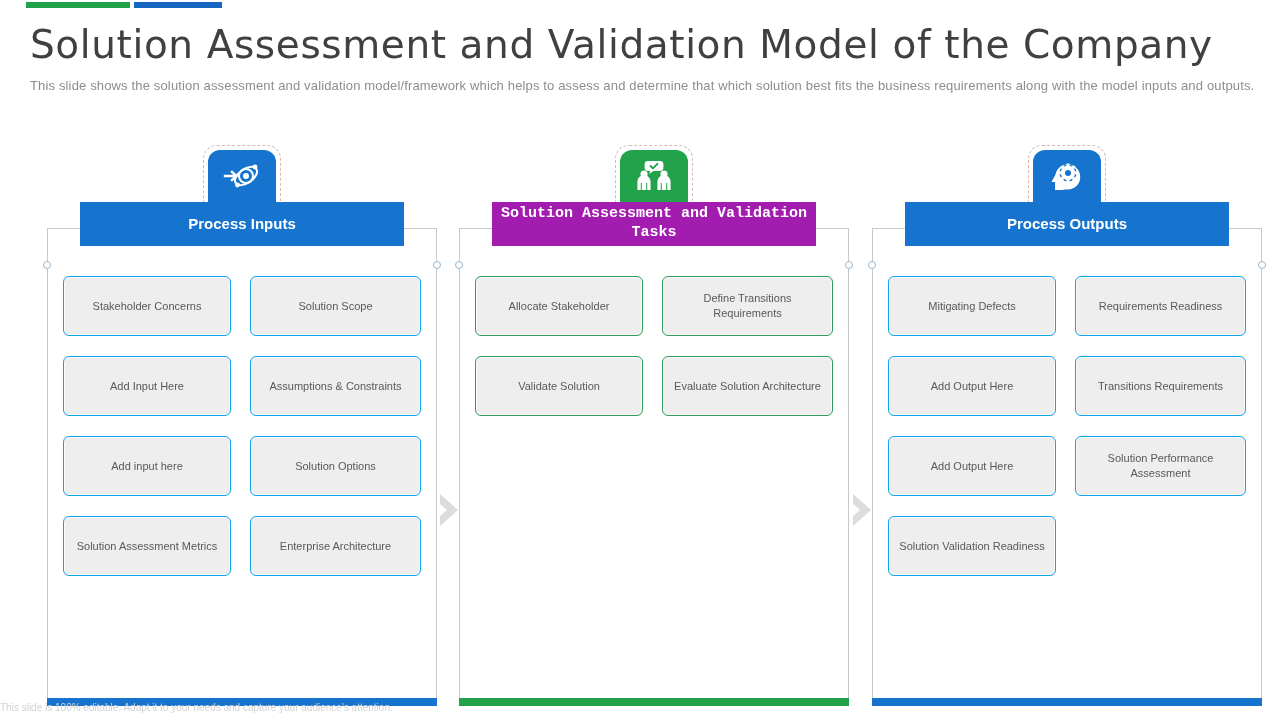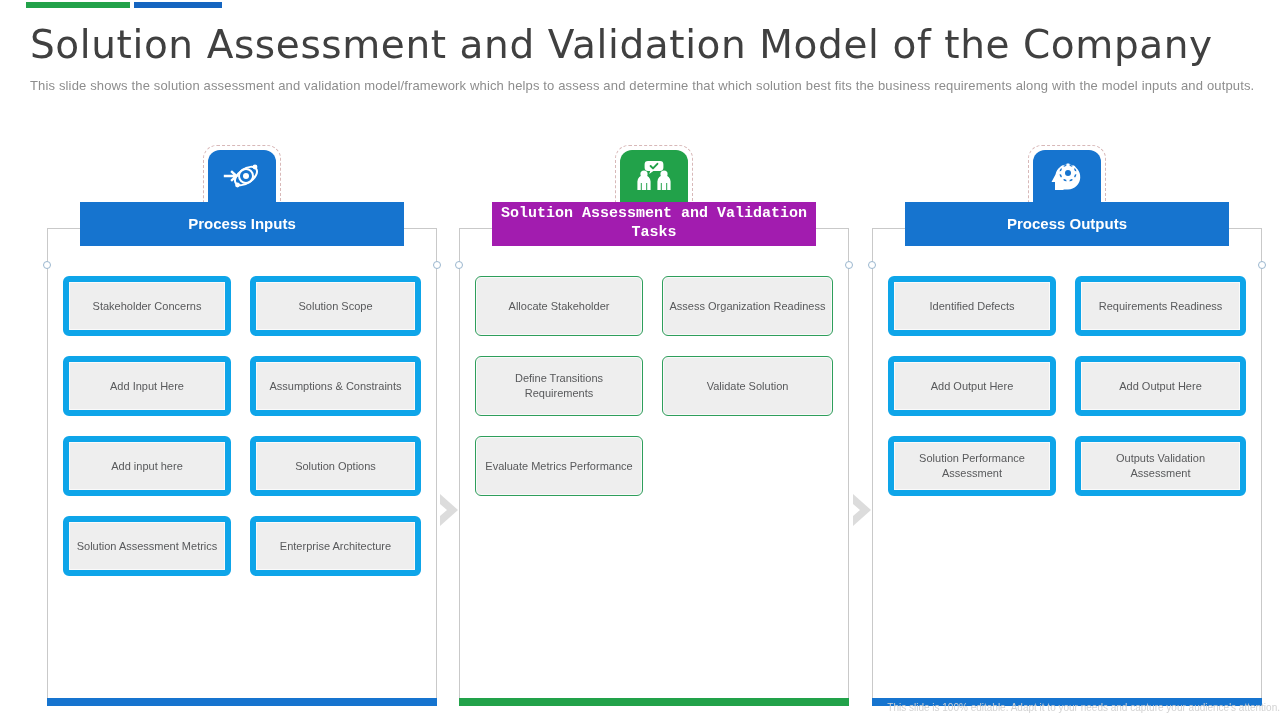--- a/index.html
+++ b/index.html
@@ -163,41 +163,41 @@
     background: #eeeeee;
     display: flex;
     align-items: center;
     justify-content: center;
     text-align: center;
     font-size: 11px;
     color: #58595b;
     line-height: 1.35;
     padding: 4px 6px;
   }
-  .card-blue  { border: 6px solid #0ea5e9; box-shadow: inset 0 0 0 1px #fafafa; }
+  .card-blue  { border: 1px solid #0ea5e9; box-shadow: inset 0 0 0 1px #fafafa; }
   .card-green { border: 1px solid #2e9e5b; box-shadow: inset 0 0 0 1px #fafafa; }
 
   
   .chevron {
     position: absolute;
     top: 350px;
     width: 30px;
     height: 40px;
     z-index: 2;
   }
   .chev-1 { left: 420px; }
   .chev-2 { left: 833px; }
 
   
   .footer {
     position: absolute;
     bottom: 7px;
     left: 0;
     width: 100%;
-    text-align: right;
+    text-align: left;
     font-size: 10px;
     color: #d2d2d2;
   }
 </style>
 </head>
 <body>
 
 <div class="top-bars">
   <div class="bar-green"></div>
   <div class="bar-blue"></div>
@@ -261,24 +261,23 @@
         <path d="M17.6 7 l2.4 2.4 4.4 -4.6" stroke="#22a24a" stroke-width="1.9" fill="none" stroke-linecap="round" stroke-linejoin="round"></path>
       </svg>
     </div>
 
     <div class="col-banner banner-green">
       <span>Solution Assessment and Validation Tasks</span>
     </div>
 
     <div class="cards">
       <div class="card card-green">Allocate Stakeholder</div>
-      <div class="card card-green">Assess Organization Readiness</div>
       <div class="card card-green">Define Transitions Requirements</div>
       <div class="card card-green">Validate Solution</div>
-      <div class="card card-green">Evaluate Metrics Performance</div>
+      <div class="card card-green">Evaluate Solution Architecture</div>
     </div>
   </div>
 
   <div class="column col-3">
     <div class="col-frame"></div>
     <div class="col-bottom-bar bb-blue"></div>
     <div class="conn-dot conn-left"></div>
     <div class="conn-dot conn-right"></div>
 
     <div class="icon-badge badge-blue">
@@ -290,26 +289,27 @@
           <circle r="3" fill="#1674cf"></circle>
         </g>
       </svg>
     </div>
 
     <div class="col-banner banner-blue">
       <span>Process Outputs</span>
     </div>
 
     <div class="cards">
-      <div class="card card-blue">Identified Defects</div>
+      <div class="card card-blue">Mitigating Defects</div>
       <div class="card card-blue">Requirements Readiness</div>
       <div class="card card-blue">Add Output Here</div>
+      <div class="card card-blue">Transitions Requirements</div>
       <div class="card card-blue">Add Output Here</div>
       <div class="card card-blue">Solution Performance Assessment</div>
-      <div class="card card-blue">Outputs Validation Assessment</div>
+      <div class="card card-blue">Solution Validation Readiness</div>
     </div>
   </div>
 
   <div class="chevron chev-1">
     <svg width="30" height="40" viewBox="0 0 30 40">
       <path d="M6 4 L24 20 L6 36 L6 26 L13 20 L6 14 Z" fill="#dcdcdc"></path>
     </svg>
   </div>
   <div class="chevron chev-2">
     <svg width="30" height="40" viewBox="0 0 30 40">

